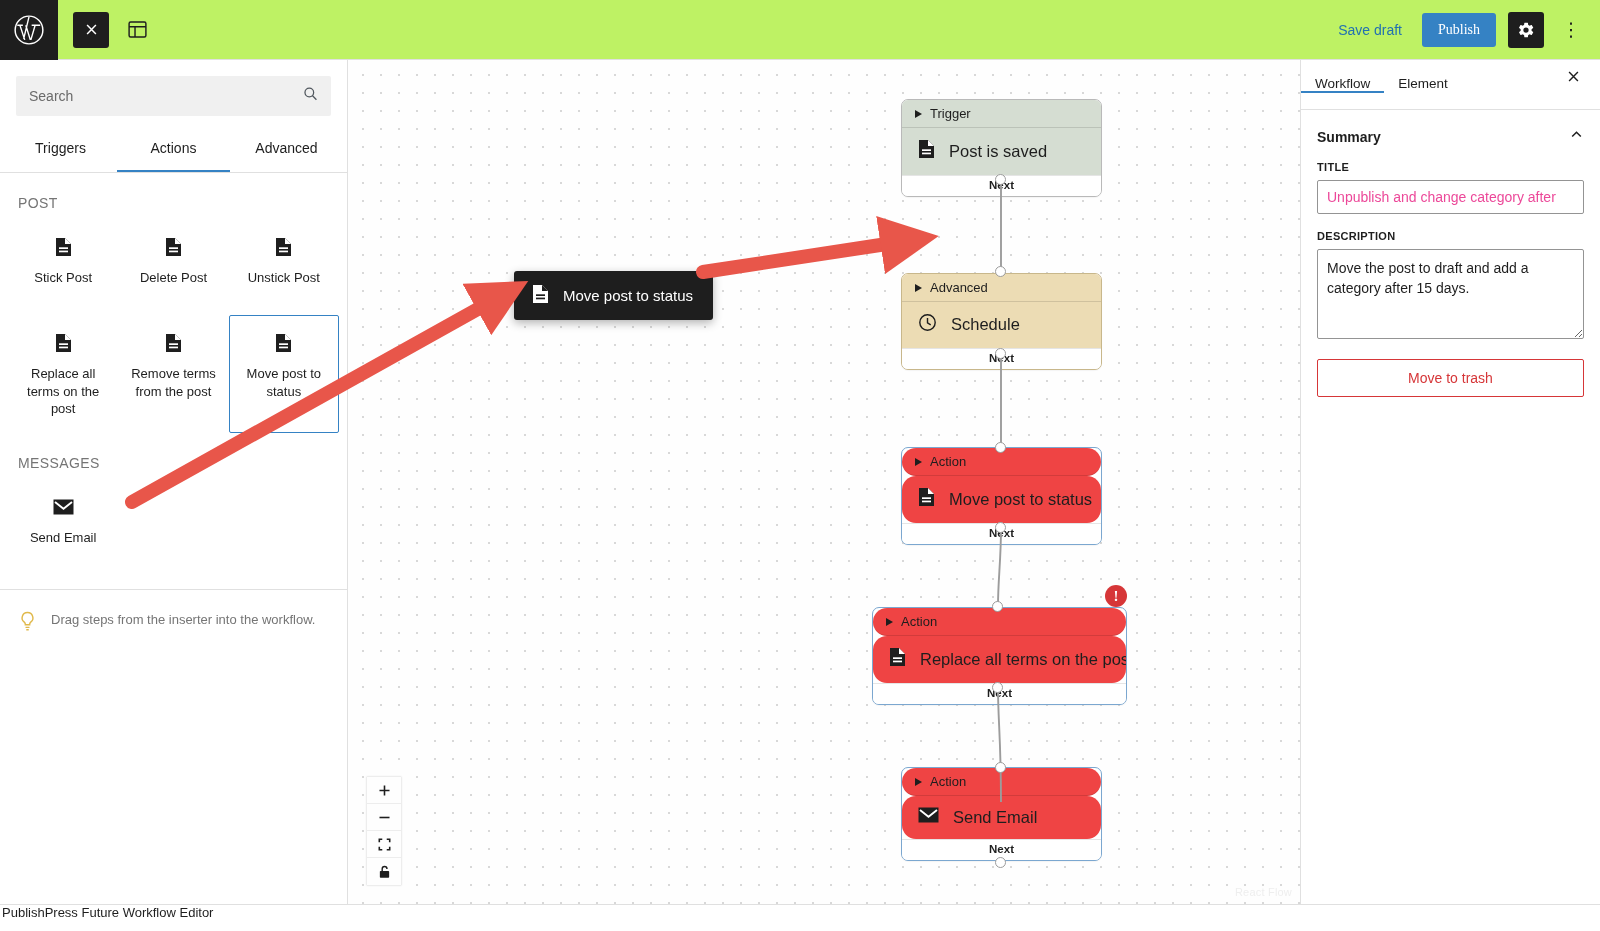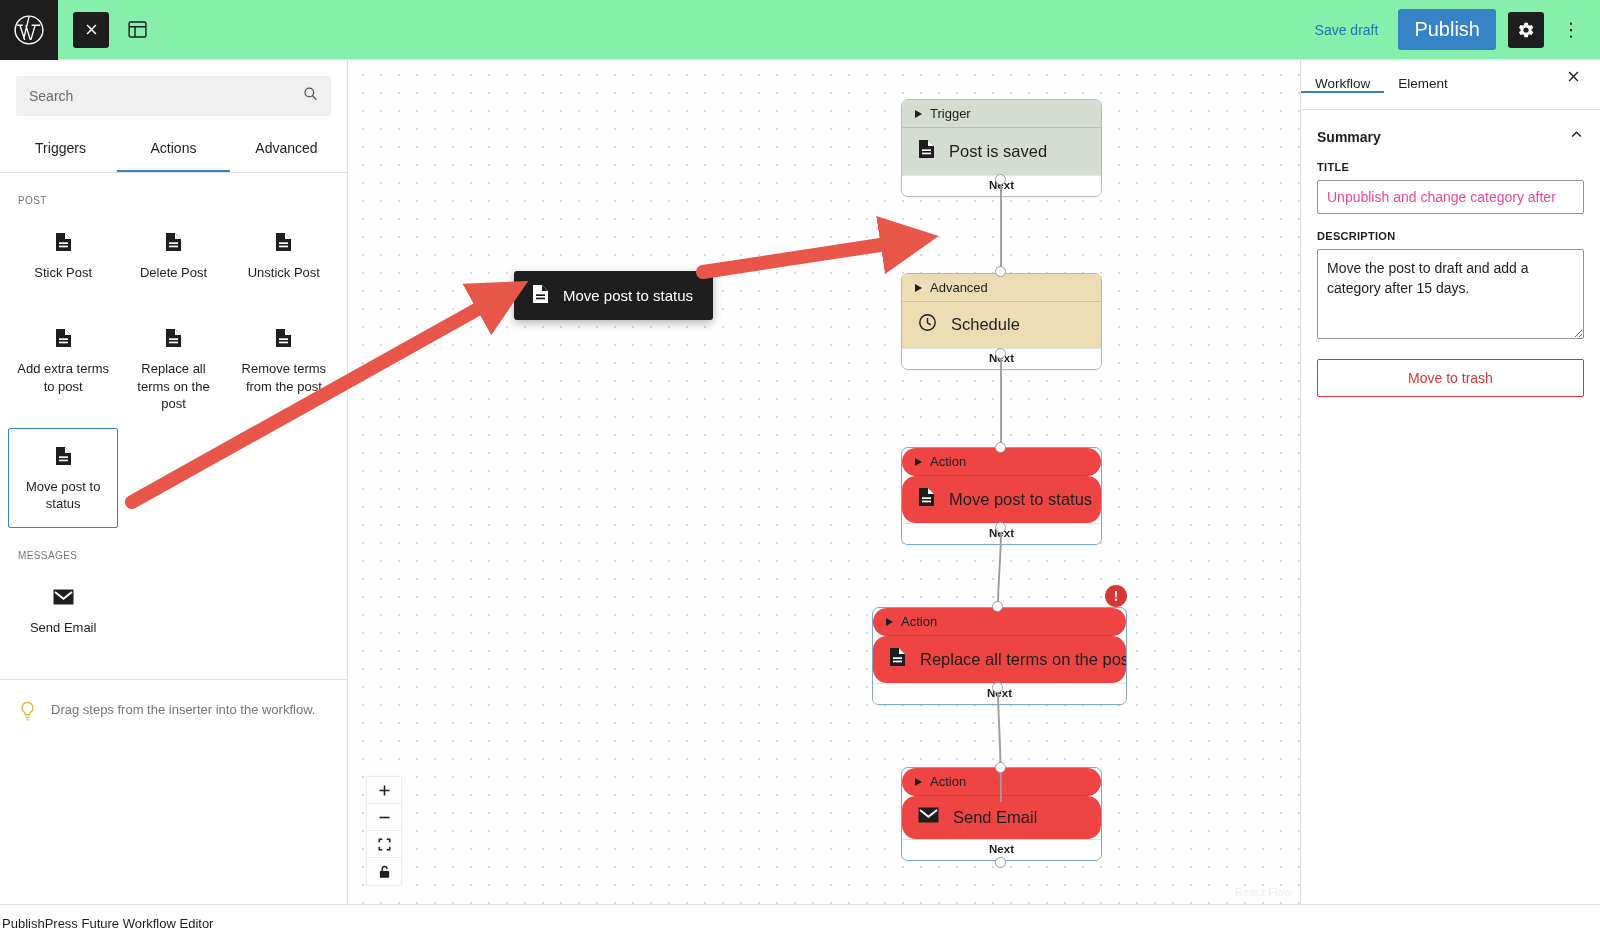--- a/index.html
+++ b/index.html
@@ -9,21 +9,21 @@
     font-family: "Liberation Sans", sans-serif;
     background: #fff; overflow: hidden;
     -webkit-font-smoothing: antialiased;
   }
 
   .app { position: relative; width: 1600px; height: 931px; }
 
   
   .topbar {
     position: absolute; top: 0; left: 0; width: 1600px; height: 60px;
-    background: #86efac; border-bottom: 1px solid #e0e0e0;
+    background: #bef264; border-bottom: 1px solid #e0e0e0;
     display: flex; align-items: center; z-index: 40;
   }
   .wp-logo {
     width: 58px; height: 60px; background: #1e1e1e;
     display: flex; align-items: center; justify-content: center;
     flex: 0 0 58px;
   }
   .wp-logo svg { display: block; }
   .tb-left { display: flex; align-items: center; gap: 10px; padding-left: 15px; }
   .btn-square {
@@ -39,21 +39,21 @@
   .tb-right {
     margin-left: auto; display: flex; align-items: center; gap: 12px;
     padding-right: 14px;
   }
   .link-btn {
     color: #2271b1; font-size: 14px; background: none; border: none;
     cursor: pointer; padding: 6px 8px; font-family: inherit;
   }
   .publish-btn {
     background: #3582c4; color: #fff; border: none; border-radius: 3px;
-    font-size: 20px; padding: 9px 16px; cursor: pointer; font-family: Liberation Sans, sans-serif;
+    font-size: 14px; padding: 9px 16px; cursor: pointer; font-family: Liberation Serif, serif;
   }
   .gear-btn {
     width: 36px; height: 36px; border-radius: 3px; background: #1e1e1e;
     display: flex; align-items: center; justify-content: center;
     color: #fff; border: none; cursor: pointer;
   }
   .kebab-btn {
     width: 30px; height: 36px; background: none; border: none; cursor: pointer;
     display: flex; align-items: center; justify-content: center;
     color: #1e1e1e; font-size: 19px; line-height: 1;
@@ -85,21 +85,21 @@
   }
   .tab {
     flex: 1; text-align: center; font-size: 14px; padding: 16px 0 14px 0;
     color: #1e1e1e; cursor: pointer; background: none; border: none;
     border-bottom: 2px solid transparent; font-family: inherit;
   }
   .tab.active { color: #1e1e1e; border-bottom-color: #3582c4; font-weight: 400; }
 
   .inserter-scroll { flex: 1; overflow: hidden; }
   .group-label {
-    font-size: 10px; letter-spacing: .4px; color: #757575;
+    font-size: 14px; letter-spacing: .4px; color: #757575;
     padding: 22px 18px 4px 18px; text-transform: uppercase;
   }
   .grid3 {
     display: grid; grid-template-columns: repeat(3, 1fr);
     padding: 4px 8px 0 8px;
   }
   .cell {
     display: flex; flex-direction: column; align-items: center;
     justify-content: flex-start; gap: 11px; padding: 16px 6px 14px 6px;
     cursor: grab; border: 1px solid transparent; border-radius: 2px;
@@ -248,21 +248,21 @@
   .trash-btn {
     width: 100%; height: 38px; border: 1px solid #d63638; border-radius: 2px;
     background: #fff; color: #d63638; font-size: 14px; cursor: pointer;
     font-family: inherit;
   }
 
   
   .statusbar {
     position: absolute; left: 0; bottom: 0; width: 1600px; height: 27px;
     background: #fff; border-top: 1px solid #e0e0e0;
-    display: flex; align-items: flex-end; padding-left: 2px; z-index: 35;
+    display: flex; align-items: flex-start; padding-left: 2px; z-index: 35;
   }
   .statusbar .txt { font-size: 13px; color: #1e1e1e; }
 </style>
 </head>
 <body>
 
 <div class="app">
 
   <div class="topbar">
     <div class="wp-logo">
@@ -354,31 +354,20 @@
         </div>
         <div class="cell">
           <span class="ic">
             <svg width="17" height="20" viewBox="0 0 17 20">
                 <path d="M1 1h9l6 6v12H1z" fill="#1e1e1e"></path>
                 <path d="M10 1v6h6" fill="#fff"></path>
                 <rect x="4" y="10.3" width="9" height="1.7" fill="#fff"></rect>
                 <rect x="4" y="13.6" width="9" height="1.7" fill="#fff"></rect>
               </svg>
           </span>
-          <span class="lbl">Add extra terms to post</span>
-        </div>
-        <div class="cell">
-          <span class="ic">
-            <svg width="17" height="20" viewBox="0 0 17 20">
-                <path d="M1 1h9l6 6v12H1z" fill="#1e1e1e"></path>
-                <path d="M10 1v6h6" fill="#fff"></path>
-                <rect x="4" y="10.3" width="9" height="1.7" fill="#fff"></rect>
-                <rect x="4" y="13.6" width="9" height="1.7" fill="#fff"></rect>
-              </svg>
-          </span>
           <span class="lbl">Replace all terms on the post</span>
         </div>
         <div class="cell">
           <span class="ic">
             <svg width="17" height="20" viewBox="0 0 17 20">
                 <path d="M1 1h9l6 6v12H1z" fill="#1e1e1e"></path>
                 <path d="M10 1v6h6" fill="#fff"></path>
                 <rect x="4" y="10.3" width="9" height="1.7" fill="#fff"></rect>
                 <rect x="4" y="13.6" width="9" height="1.7" fill="#fff"></rect>
               </svg>

